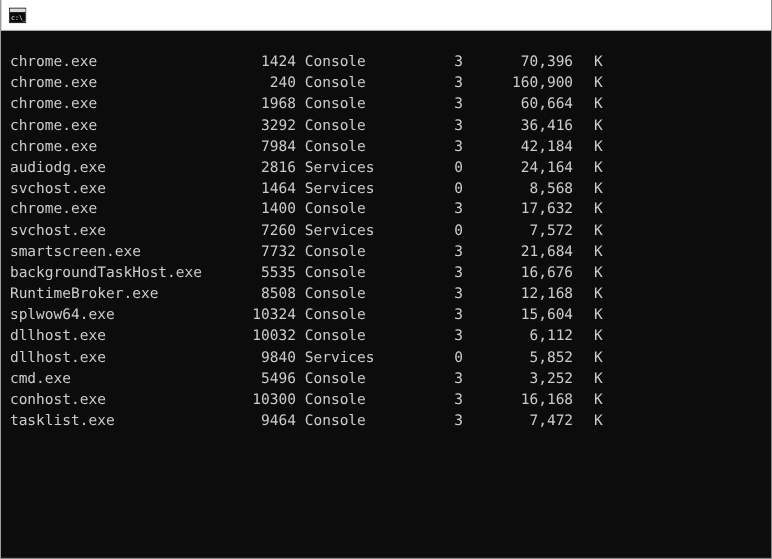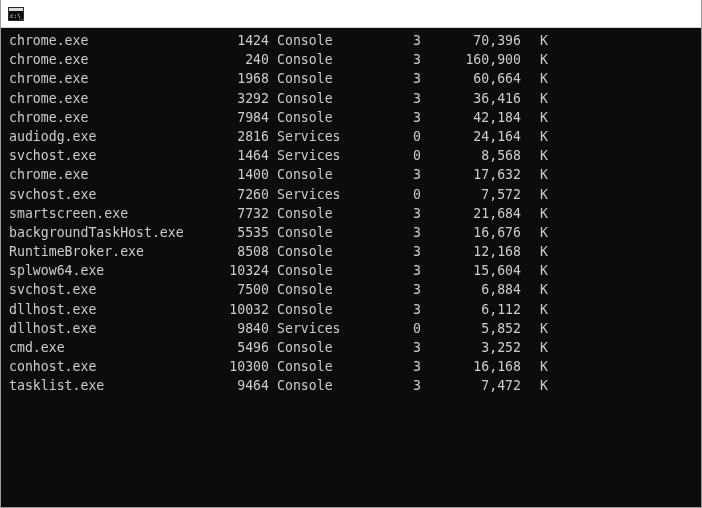--- a/index.html
+++ b/index.html
@@ -51,21 +51,21 @@
     color: #1a1a1a;
     letter-spacing: 0.1px;
     white-space: nowrap;
     margin-top: 43px;
   }
 
   
   #console {
     flex: 1 1 auto;
     background: #0c0c0c;
-    padding: 3px 0 0 8px;
+    padding: 19px 0 0 8px;
     box-sizing: border-box;
     overflow: hidden;
   }
   .line {
     height: 19.2px;
     line-height: 19.2px;
     font-family: "DejaVu Sans Mono", monospace;
     font-size: 13.2px;
     color: #cccccc;
     white-space: pre;
@@ -131,21 +131,20 @@
         <div class="line row"><span class="c-image">chrome.exe</span><span class="c-pid">3292</span><span class="c-sess">Console</span><span class="c-num">3</span><span class="c-mem">36,416</span><span class="c-k">K</span></div>
         <div class="line row"><span class="c-image">chrome.exe</span><span class="c-pid">7984</span><span class="c-sess">Console</span><span class="c-num">3</span><span class="c-mem">42,184</span><span class="c-k">K</span></div>
         <div class="line row"><span class="c-image">audiodg.exe</span><span class="c-pid">2816</span><span class="c-sess">Services</span><span class="c-num">0</span><span class="c-mem">24,164</span><span class="c-k">K</span></div>
         <div class="line row"><span class="c-image">svchost.exe</span><span class="c-pid">1464</span><span class="c-sess">Services</span><span class="c-num">0</span><span class="c-mem">8,568</span><span class="c-k">K</span></div>
         <div class="line row"><span class="c-image">chrome.exe</span><span class="c-pid">1400</span><span class="c-sess">Console</span><span class="c-num">3</span><span class="c-mem">17,632</span><span class="c-k">K</span></div>
         <div class="line row"><span class="c-image">svchost.exe</span><span class="c-pid">7260</span><span class="c-sess">Services</span><span class="c-num">0</span><span class="c-mem">7,572</span><span class="c-k">K</span></div>
         <div class="line row"><span class="c-image">smartscreen.exe</span><span class="c-pid">7732</span><span class="c-sess">Console</span><span class="c-num">3</span><span class="c-mem">21,684</span><span class="c-k">K</span></div>
         <div class="line row"><span class="c-image">backgroundTaskHost.exe</span><span class="c-pid">5535</span><span class="c-sess">Console</span><span class="c-num">3</span><span class="c-mem">16,676</span><span class="c-k">K</span></div>
         <div class="line row"><span class="c-image">RuntimeBroker.exe</span><span class="c-pid">8508</span><span class="c-sess">Console</span><span class="c-num">3</span><span class="c-mem">12,168</span><span class="c-k">K</span></div>
         <div class="line row"><span class="c-image">splwow64.exe</span><span class="c-pid">10324</span><span class="c-sess">Console</span><span class="c-num">3</span><span class="c-mem">15,604</span><span class="c-k">K</span></div>
-        <div class="line row"><span class="c-image">svchost.exe</span><span class="c-pid">7500</span><span class="c-sess">Console</span><span class="c-num">3</span><span class="c-mem">6,884</span><span class="c-k">K</span></div>
         <div class="line row"><span class="c-image">dllhost.exe</span><span class="c-pid">10032</span><span class="c-sess">Console</span><span class="c-num">3</span><span class="c-mem">6,112</span><span class="c-k">K</span></div>
         <div class="line row"><span class="c-image">dllhost.exe</span><span class="c-pid">9840</span><span class="c-sess">Services</span><span class="c-num">0</span><span class="c-mem">5,852</span><span class="c-k">K</span></div>
         <div class="line row"><span class="c-image">cmd.exe</span><span class="c-pid">5496</span><span class="c-sess">Console</span><span class="c-num">3</span><span class="c-mem">3,252</span><span class="c-k">K</span></div>
         <div class="line row"><span class="c-image">conhost.exe</span><span class="c-pid">10300</span><span class="c-sess">Console</span><span class="c-num">3</span><span class="c-mem">16,168</span><span class="c-k">K</span></div>
         <div class="line row"><span class="c-image">tasklist.exe</span><span class="c-pid">9464</span><span class="c-sess">Console</span><span class="c-num">3</span><span class="c-mem">7,472</span><span class="c-k">K</span></div>
       </div>
     <div class="line blank">&nbsp;</div>
 
   </div>
 

